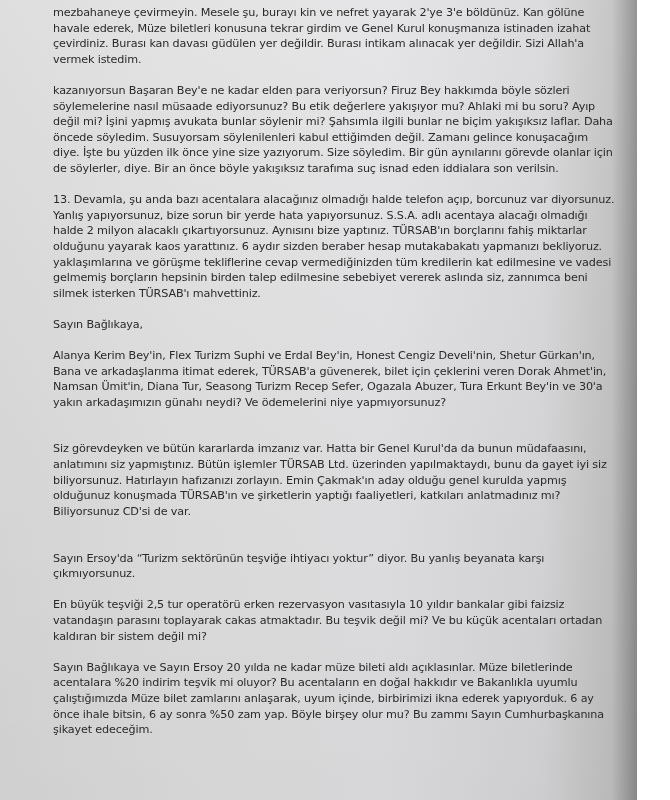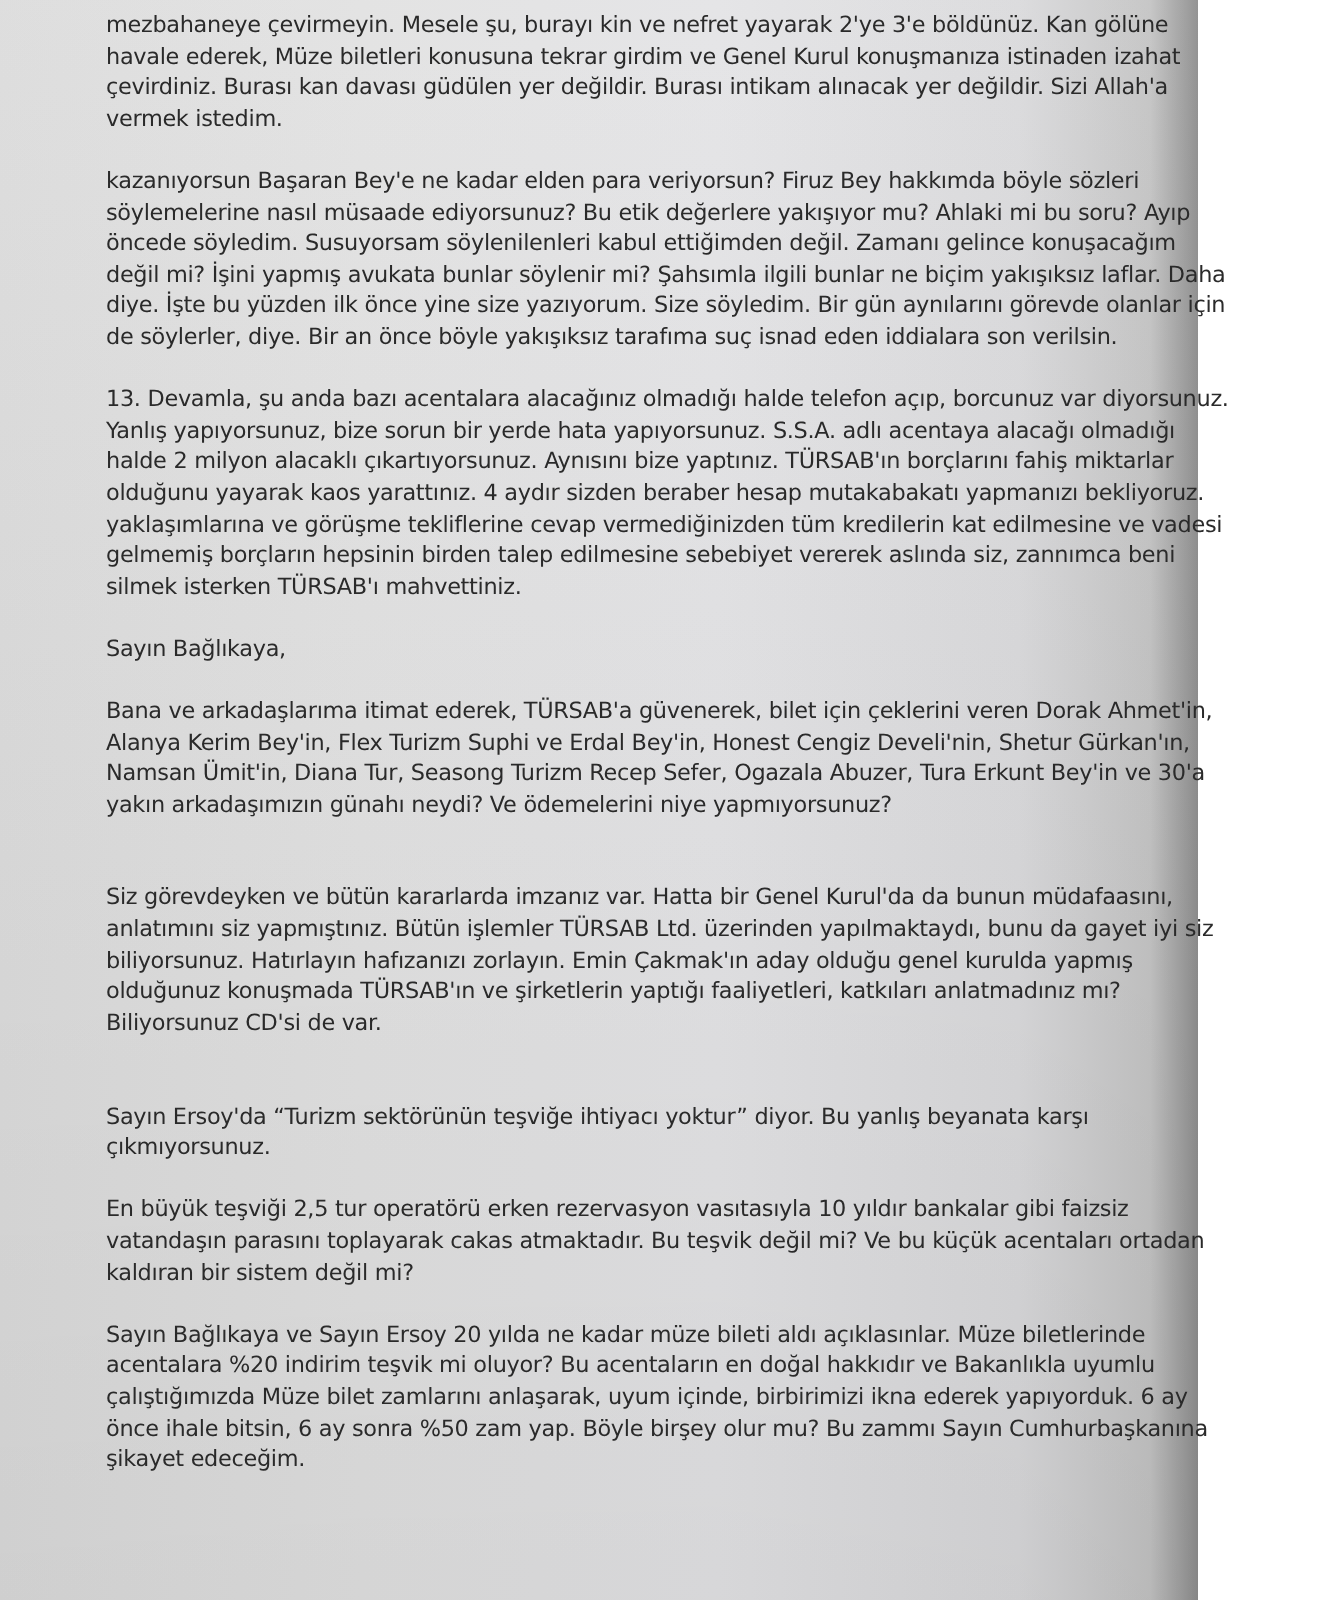--- a/index.html
+++ b/index.html
@@ -1,19 +1,20 @@
 <!DOCTYPE html>
 <html><head>
 <meta charset="utf-8">
 <style>
   html, body { margin:0; padding:0; }
   body { width:670px; height:800px; background:#ffffff; position:relative; overflow:hidden; }
   .paper {
     position:absolute; left:0; top:0; width:599px; height:800px;
     background: linear-gradient(90deg, #dcdcdc 0%, #e2e2e2 30%, #e4e4e6 60%, #dadadc 85%, #c4c4c4 96%, #8e8e8e 100%);
+    padding-left: 38px;
   }
   .paper::after {
     content:""; position:absolute; inset:0;
     background: linear-gradient(180deg, rgba(255,255,255,0.05) 0%, rgba(0,0,0,0.03) 60%, rgba(0,0,0,0.06) 100%);
     pointer-events:none;
   }
   .text {
     position:absolute; left:53px; top:5px; width:540px;
     font-family:"DejaVu Sans", sans-serif; font-size:11.2px; line-height:15.6px;
     color:#2a2a2a; letter-spacing:-0.15px; z-index:2;
@@ -33,46 +34,46 @@
       <span class="line">mezbahaneye çevirmeyin. Mesele şu, burayı kin ve nefret yayarak 2'ye 3'e böldünüz. Kan gölüne</span>
       <span class="line">havale ederek, Müze biletleri konusuna tekrar girdim ve Genel Kurul konuşmanıza istinaden izahat</span>
       <span class="line">çevirdiniz. Burası kan davası güdülen yer değildir. Burası intikam alınacak yer değildir. Sizi Allah'a</span>
       <span class="line">vermek istedim.</span>
     </div>
     <div class="gap1"></div>
 
     <div class="para">
       <span class="line">kazanıyorsun Başaran Bey'e ne kadar elden para veriyorsun? Firuz Bey hakkımda böyle sözleri</span>
       <span class="line">söylemelerine nasıl müsaade ediyorsunuz? Bu etik değerlere yakışıyor mu? Ahlaki mi bu soru? Ayıp</span>
+      <span class="line">değil mi? İşini yapmış avukata bunlar söylenir mi? Şahsımla ilgili bunlar ne biçim yakışıksız laflar. Daha</span>
       <span class="line">öncede söyledim. Susuyorsam söylenilenleri kabul ettiğimden değil. Zamanı gelince konuşacağım</span>
-      <span class="line">değil mi? İşini yapmış avukata bunlar söylenir mi? Şahsımla ilgili bunlar ne biçim yakışıksız laflar. Daha</span>
       <span class="line">diye. İşte bu yüzden ilk önce yine size yazıyorum. Size söyledim. Bir gün aynılarını görevde olanlar için</span>
       <span class="line">de söylerler, diye. Bir an önce böyle yakışıksız tarafıma suç isnad eden iddialara son verilsin.</span>
     </div>
     <div class="gap1"></div>
 
     <div class="para">
       <span class="line">13. Devamla, şu anda bazı acentalara alacağınız olmadığı halde telefon açıp, borcunuz var diyorsunuz.</span>
       <span class="line">Yanlış yapıyorsunuz, bize sorun bir yerde hata yapıyorsunuz. S.S.A. adlı acentaya alacağı olmadığı</span>
       <span class="line">halde 2 milyon alacaklı çıkartıyorsunuz. Aynısını bize yaptınız. TÜRSAB'ın borçlarını fahiş miktarlar</span>
-      <span class="line">olduğunu yayarak kaos yarattınız. 4 aydır sizden beraber hesap mutakabakatı yapmanızı bekliyoruz.</span>
+      <span class="line">olduğunu yayarak kaos yarattınız. 6 aydır sizden beraber hesap mutakabakatı yapmanızı bekliyoruz.</span>
       <span class="line">yaklaşımlarına ve görüşme tekliflerine cevap vermediğinizden tüm kredilerin kat edilmesine ve vadesi</span>
       <span class="line">gelmemiş borçların hepsinin birden talep edilmesine sebebiyet vererek aslında siz, zannımca beni</span>
       <span class="line">silmek isterken TÜRSAB'ı mahvettiniz.</span>
     </div>
     <div class="gap1"></div>
 
     <div class="para">
       <span class="line">Sayın Bağlıkaya,</span>
     </div>
     <div class="gap1"></div>
 
     <div class="para">
+      <span class="line">Alanya Kerim Bey'in, Flex Turizm Suphi ve Erdal Bey'in, Honest Cengiz Develi'nin, Shetur Gürkan'ın,</span>
       <span class="line">Bana ve arkadaşlarıma itimat ederek, TÜRSAB'a güvenerek, bilet için çeklerini veren Dorak Ahmet'in,</span>
-      <span class="line">Alanya Kerim Bey'in, Flex Turizm Suphi ve Erdal Bey'in, Honest Cengiz Develi'nin, Shetur Gürkan'ın,</span>
       <span class="line">Namsan Ümit'in, Diana Tur, Seasong Turizm Recep Sefer, Ogazala Abuzer, Tura Erkunt Bey'in ve 30'a</span>
       <span class="line">yakın arkadaşımızın günahı neydi? Ve ödemelerini niye yapmıyorsunuz?</span>
     </div>
     <div class="gap2"></div>
 
     <div class="para">
       <span class="line">Siz görevdeyken ve bütün kararlarda imzanız var. Hatta bir Genel Kurul'da da bunun müdafaasını,</span>
       <span class="line">anlatımını siz yapmıştınız. Bütün işlemler TÜRSAB Ltd. üzerinden yapılmaktaydı, bunu da gayet iyi siz</span>
       <span class="line">biliyorsunuz. Hatırlayın hafızanızı zorlayın. Emin Çakmak'ın aday olduğu genel kurulda yapmış</span>
       <span class="line">olduğunuz konuşmada TÜRSAB'ın ve şirketlerin yaptığı faaliyetleri, katkıları anlatmadınız mı?</span>

